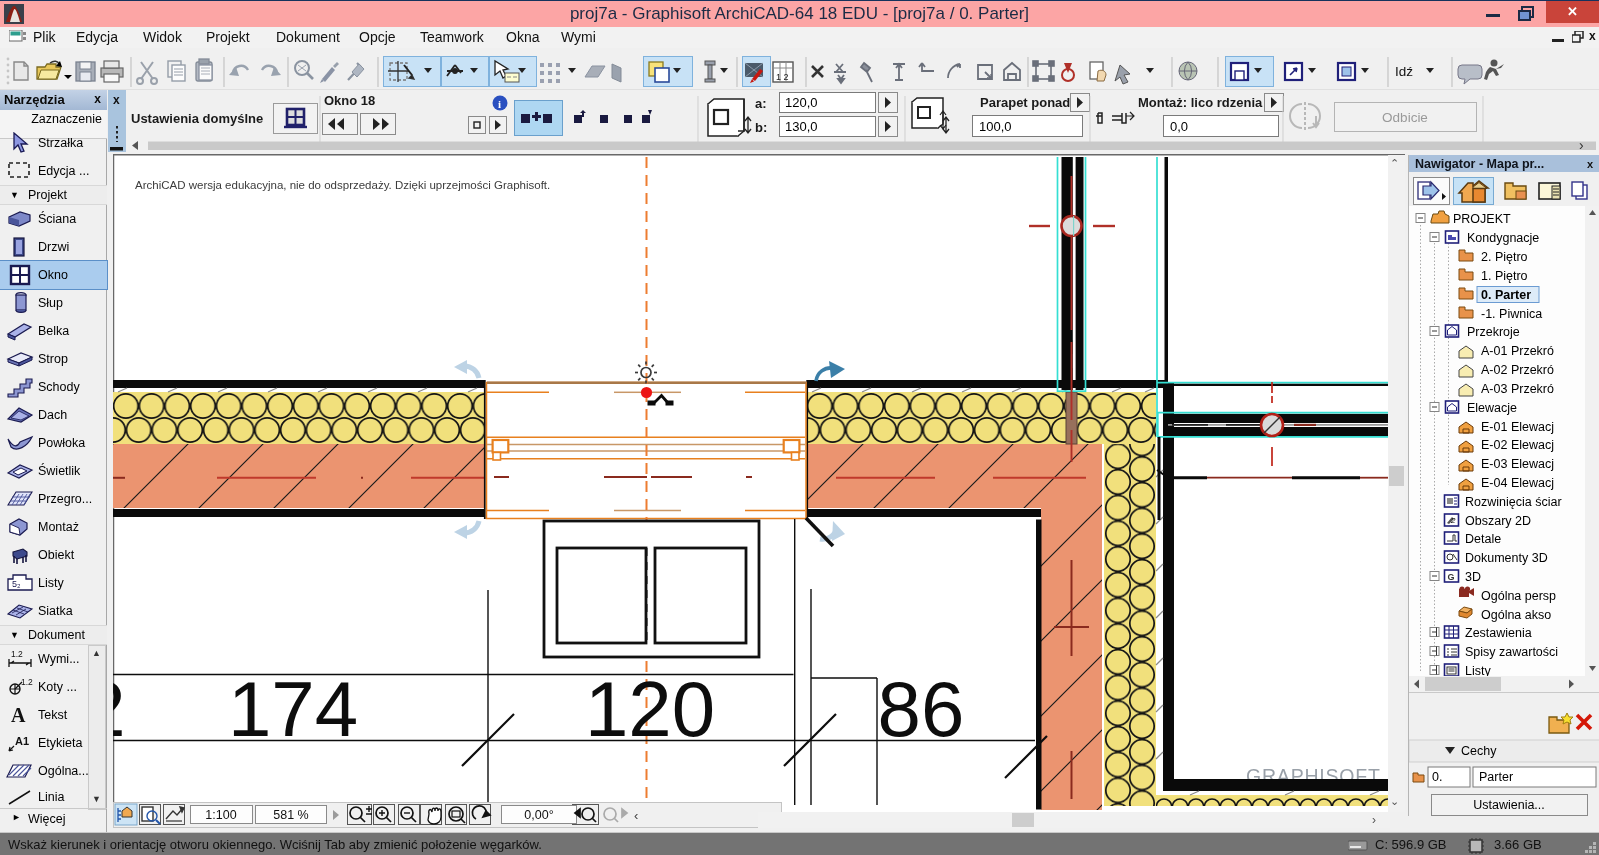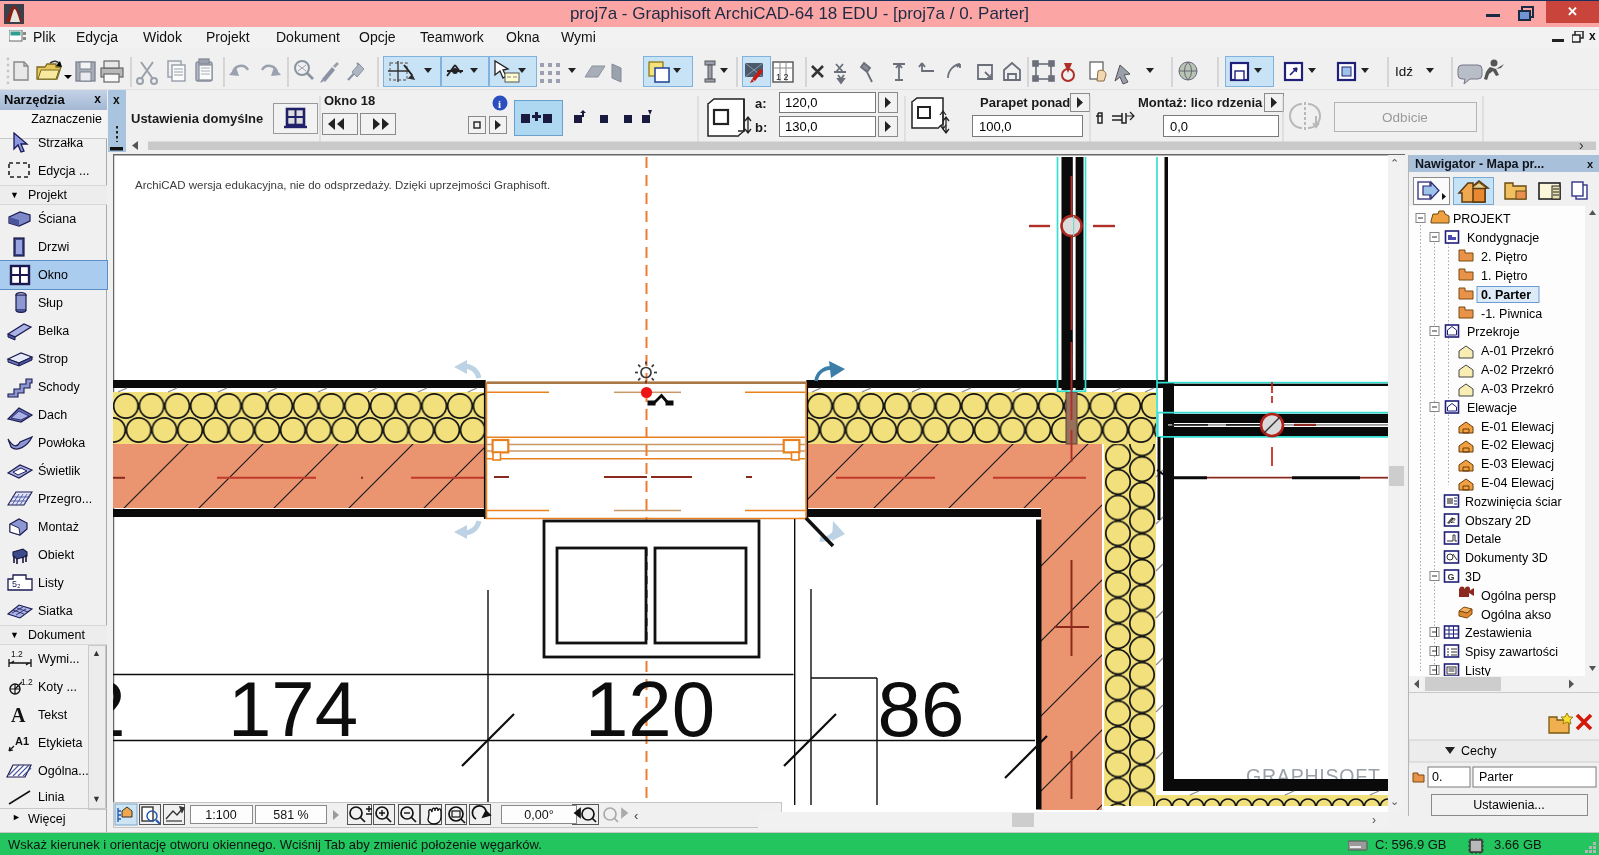--- a/index.html
+++ b/index.html
@@ -10,21 +10,21 @@
 #menubar{left:0;top:27px;width:1599px;height:21px;background:#f2f2f2;font-size:14px;color:#101010}
 .mi{position:absolute;top:2px}
 #toolbar{left:0;top:48px;width:1599px;height:42px;background:#f0f0f0;border-bottom:1px solid #e0e0e0}
 #infobar{left:108px;top:90px;width:1491px;height:65px;background:#f0f0f0}
 #palette{left:0;top:90px;width:107px;height:742px;background:#f0f0f0;border-right:1px solid #a8a8a8}
 .palhead{position:absolute;left:0;width:107px;height:20px;background:linear-gradient(#c3d2e6,#a3b8d4);font-weight:bold;font-size:13px;color:#0a0a0a;padding:2px 0 0 4px}
 .toolrow{position:absolute;left:0;width:107px;height:28px;font-size:12.5px;color:#000}
 .toolrow .lbl{position:absolute;left:38px;top:7px}
 .secrow{position:absolute;left:0;width:107px;height:20px;font-size:12.5px;border-top:1px solid #d8d8d8;border-bottom:1px solid #d8d8d8;background:#ededed}
 #navigator{left:1408px;top:155px;width:191px;height:661px;background:#f0f0f0;border-left:1px solid #b5b5b5}
-#statusbar{left:0;top:832px;width:1599px;height:24px;background:#22c55e;border-top:1px solid #c8c8c8;font-size:13px;color:#111}
+#statusbar{left:0;top:832px;width:1599px;height:24px;background:#737373;border-top:1px solid #c8c8c8;font-size:13px;color:#111}
 </style></head>
 <body>
 
 <div class="abs" id="titlebar">
   <svg class="abs" style="left:4px;top:3px" width="20" height="20">
       <rect width="20" height="20" fill="#3a3f4a"></rect>
       <path d="M2 18 C6 4 9 2 10 2 C12 2 15 8 18 18 Z" fill="#8c1f14"></path>
       <path d="M6 18 C9 7 10 5 10.5 5 C12 5 14 11 16 18 Z" fill="#e8e4e0"></path>
     </svg>
   <div id="title">proj7a - Graphisoft ArchiCAD-64 18 EDU - [proj7a / 0. Parter]</div>

